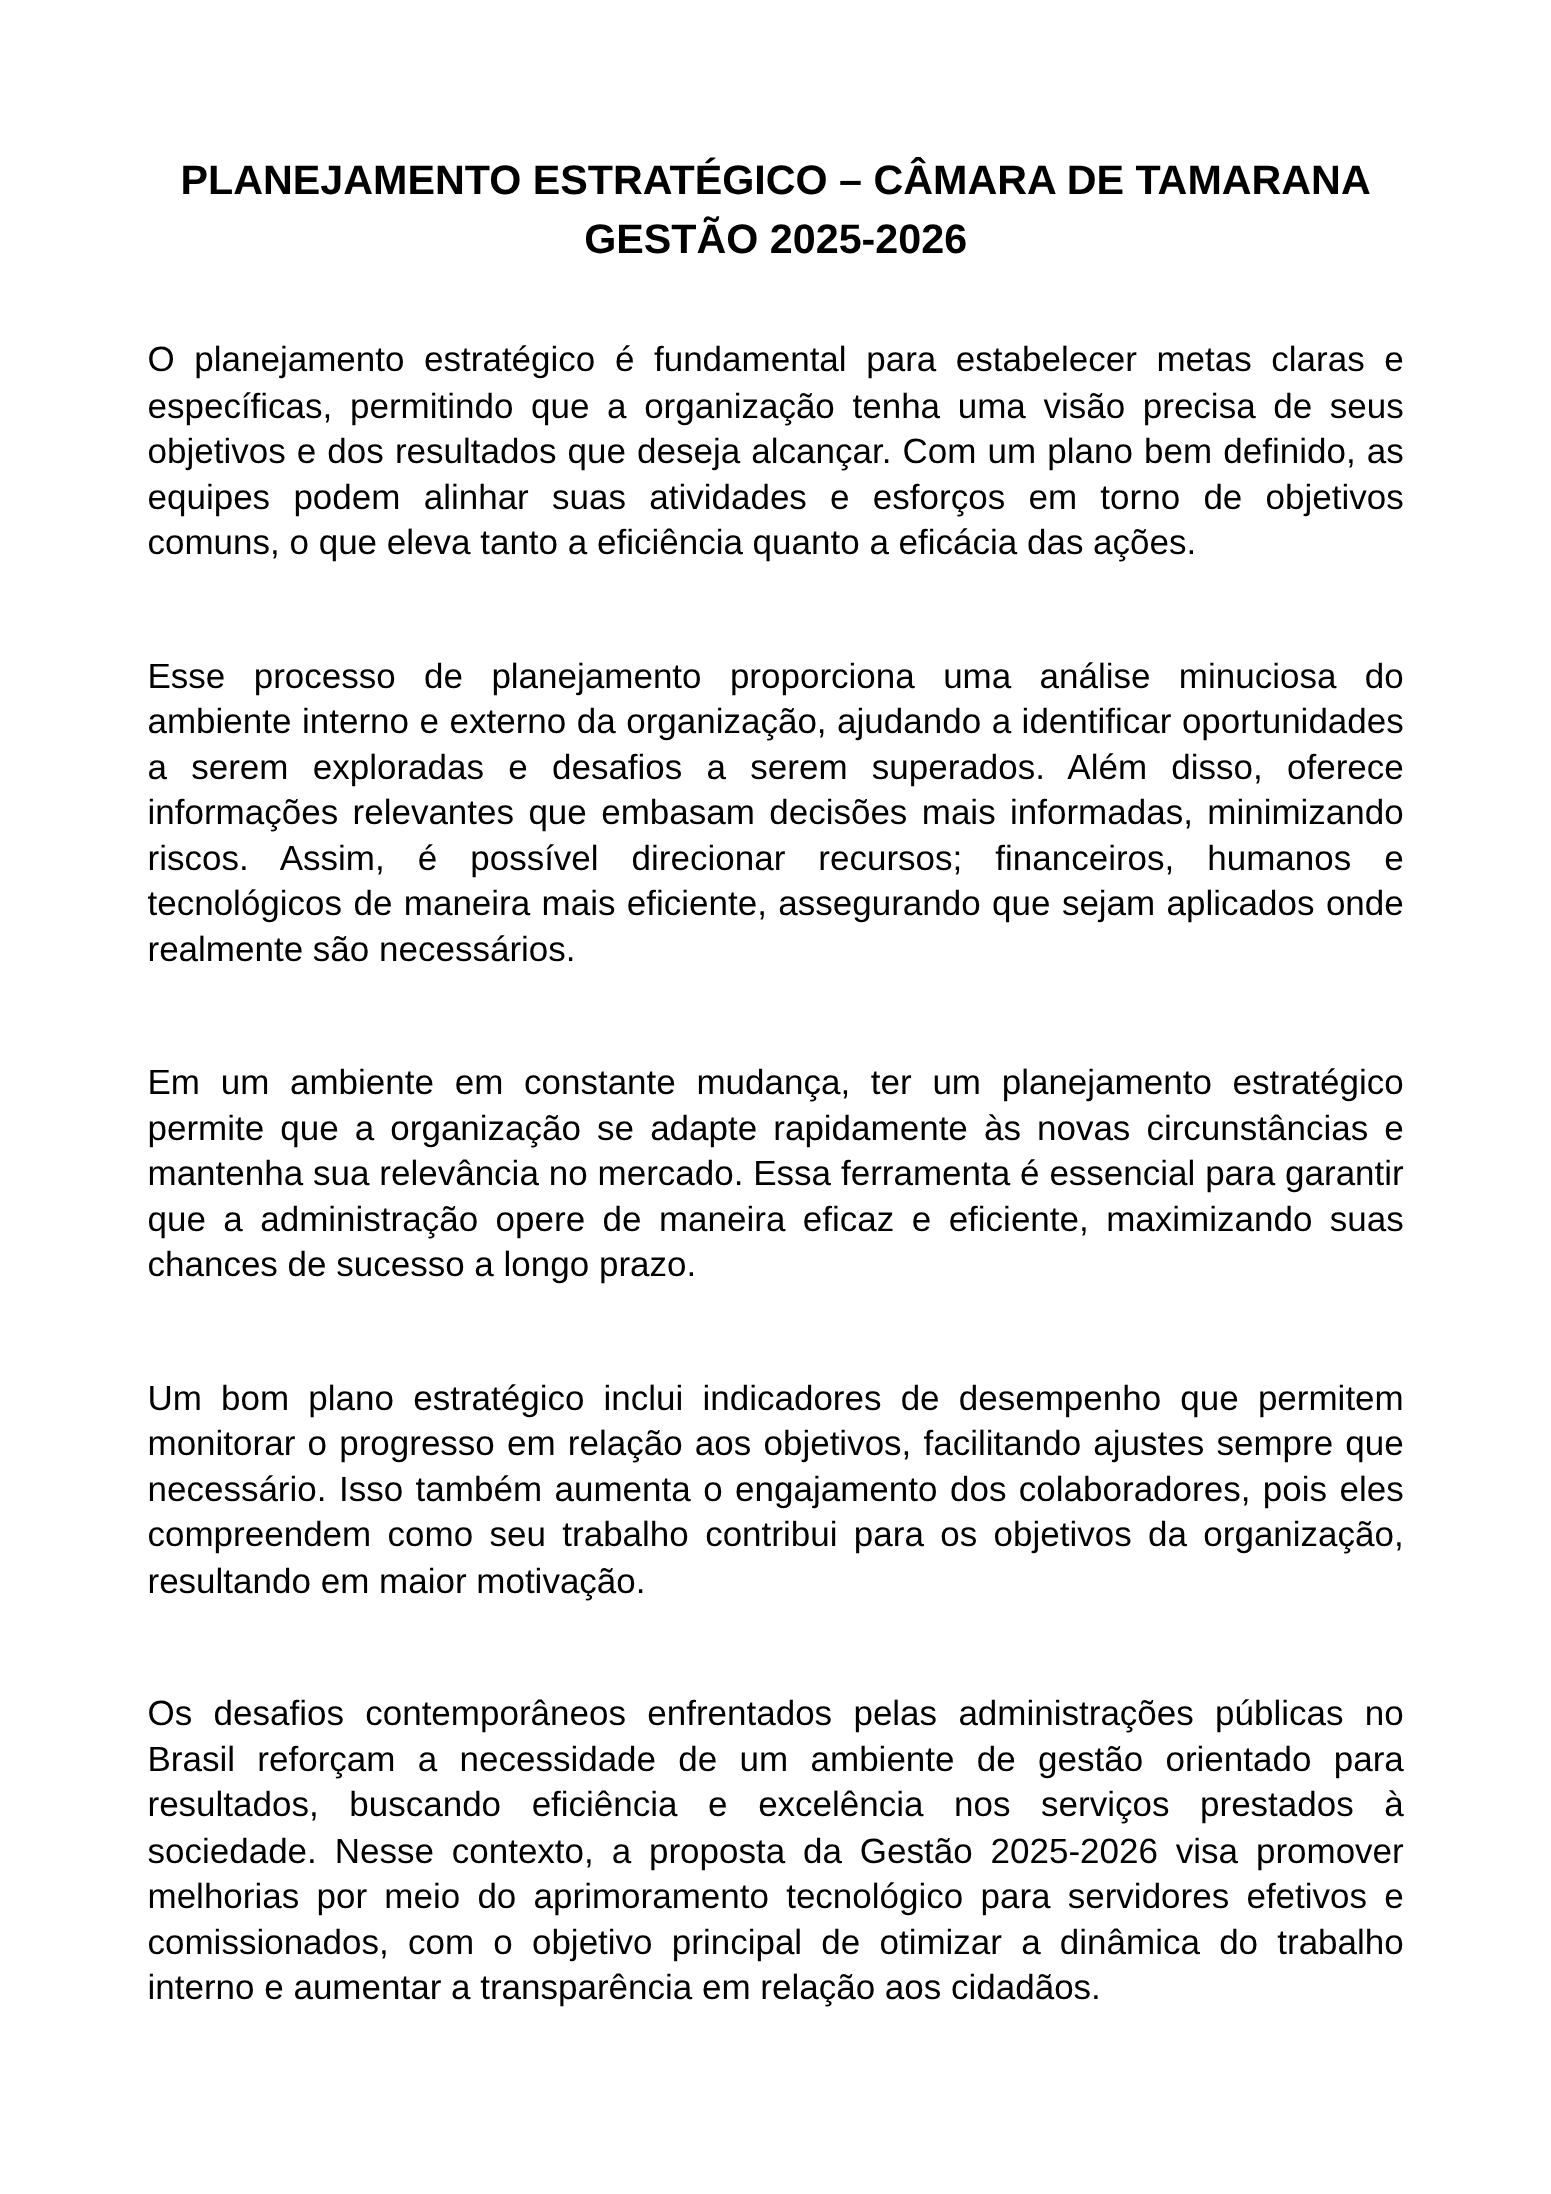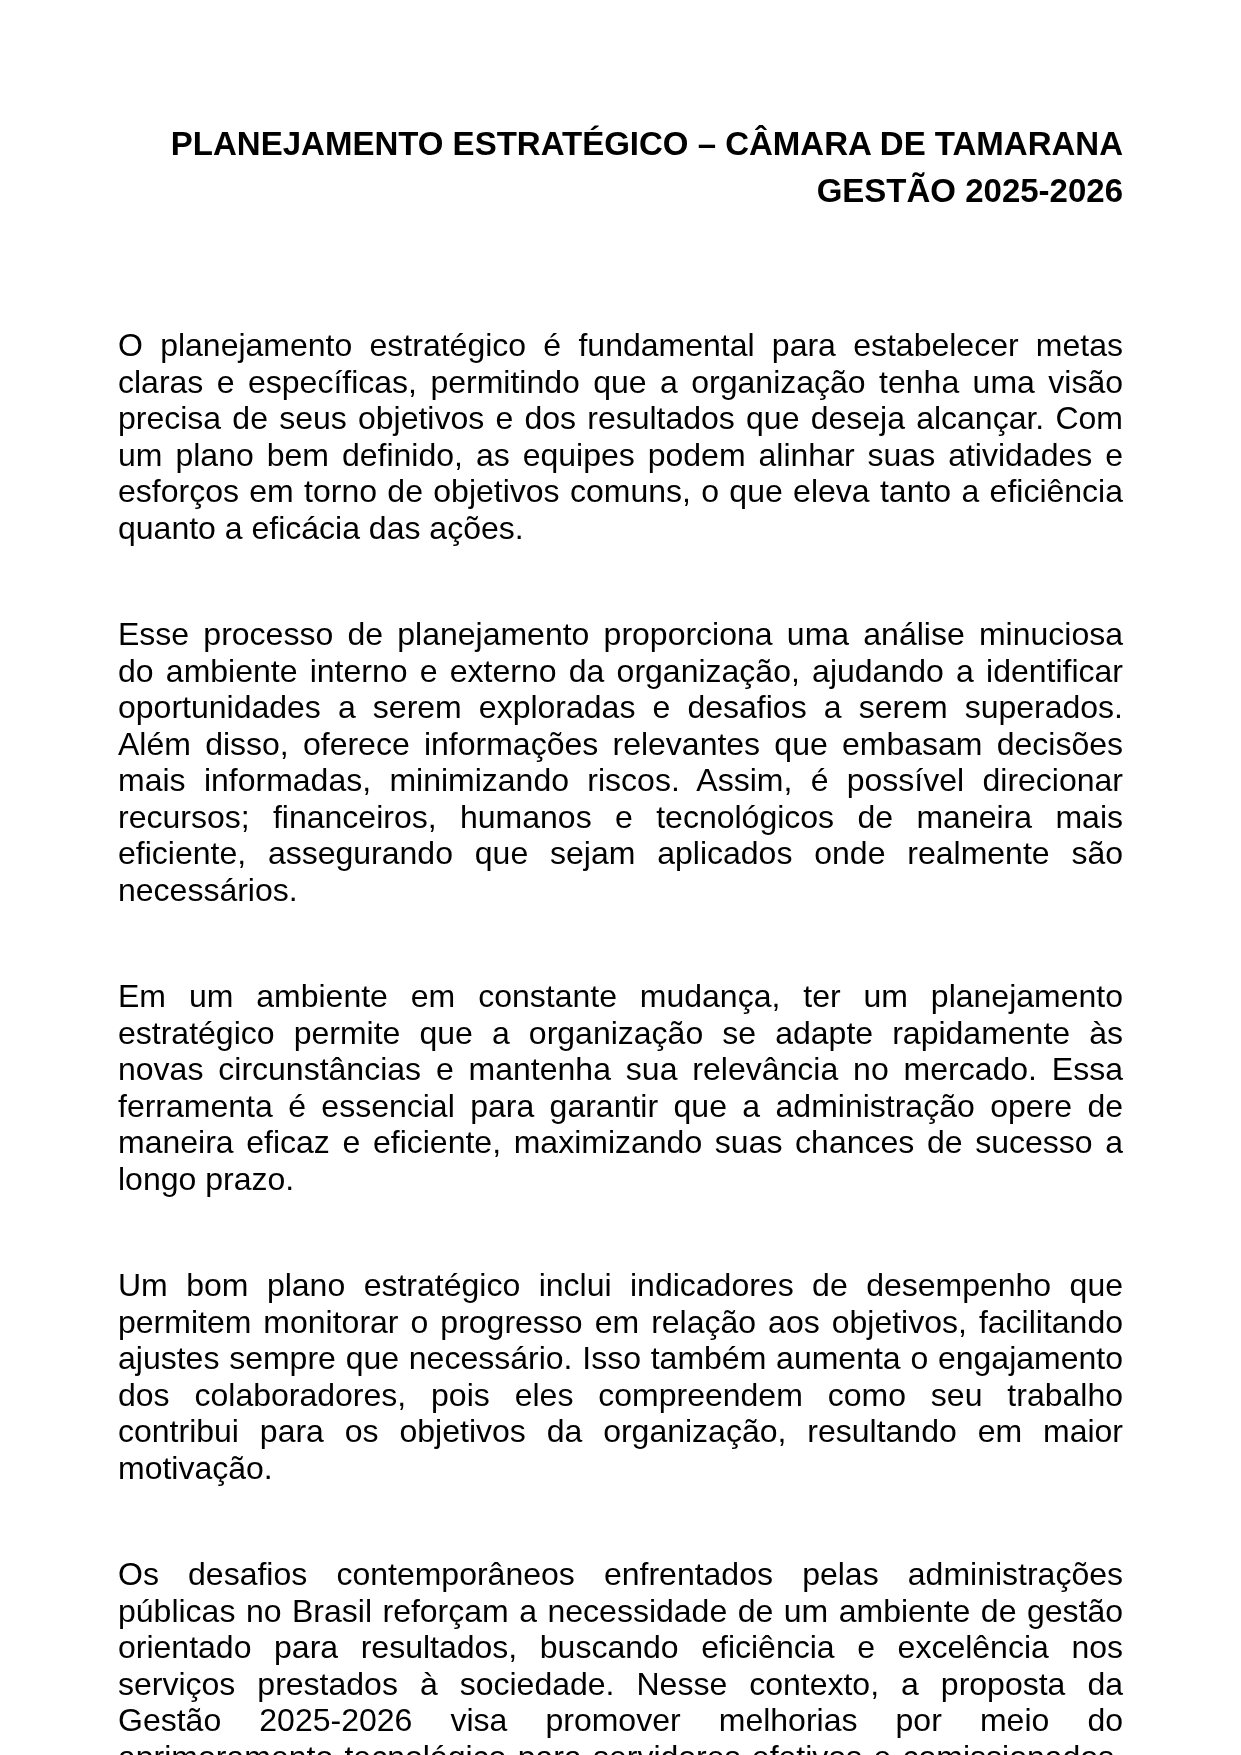--- a/index.html
+++ b/index.html
@@ -15,25 +15,25 @@
     box-sizing: border-box;
     padding: 120px 118px 0 118px;
     font-family: "Liberation Sans", sans-serif;
     color: #000000;
     overflow: hidden;
   }
   .doc-title {
     font-size: 33px;
     line-height: 47px;
     font-weight: bold;
-    text-align: right;
-    margin: 0 0 113px 0;
+    text-align: center;
+    margin: 0 0 56px 0;
   }
   .doc-body p.para {
-    font-size: 32px;
+    font-size: 28px;
     line-height: 36.5px;
     text-align: justify;
     margin: 16px 0 70px 0;
   }
   .doc-body p.para:last-child {
     margin-bottom: 0;
   }
 </style>
 </head>
 <body>

